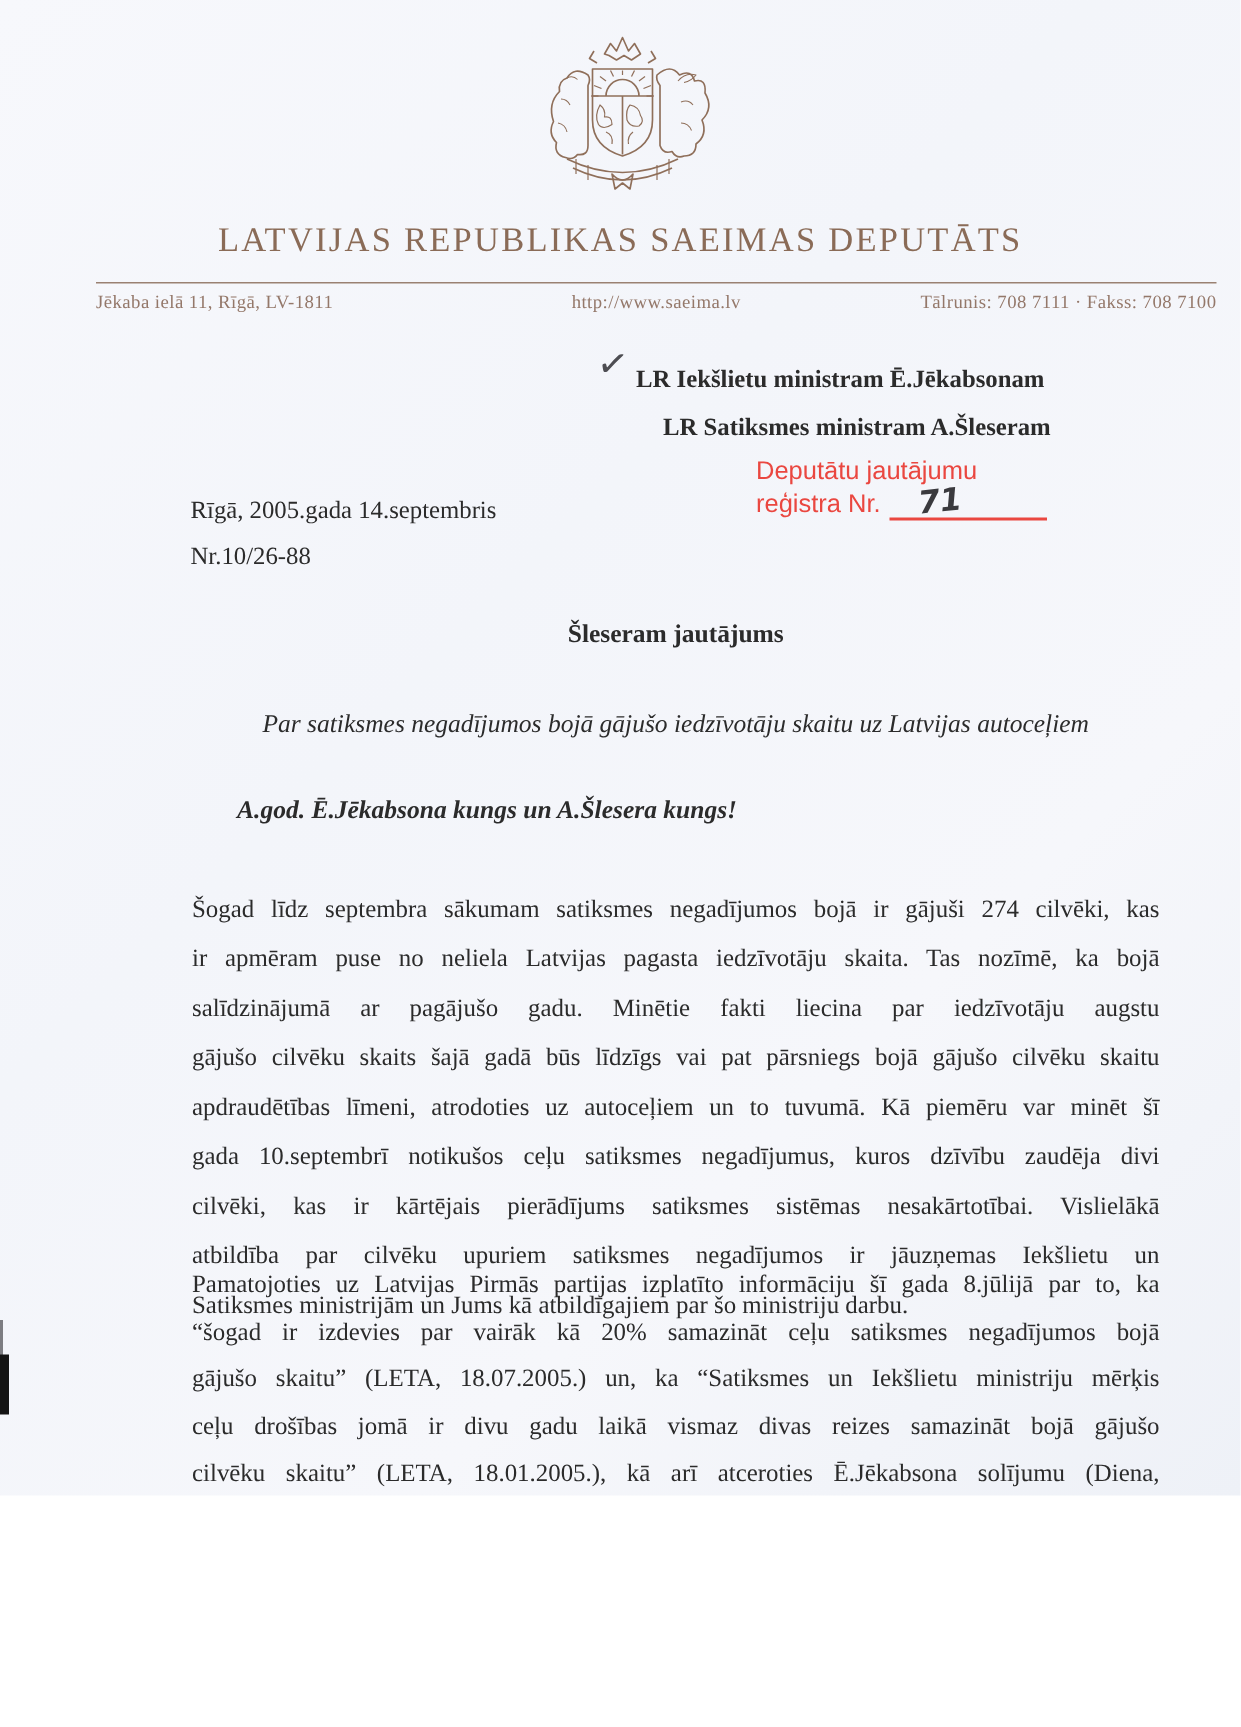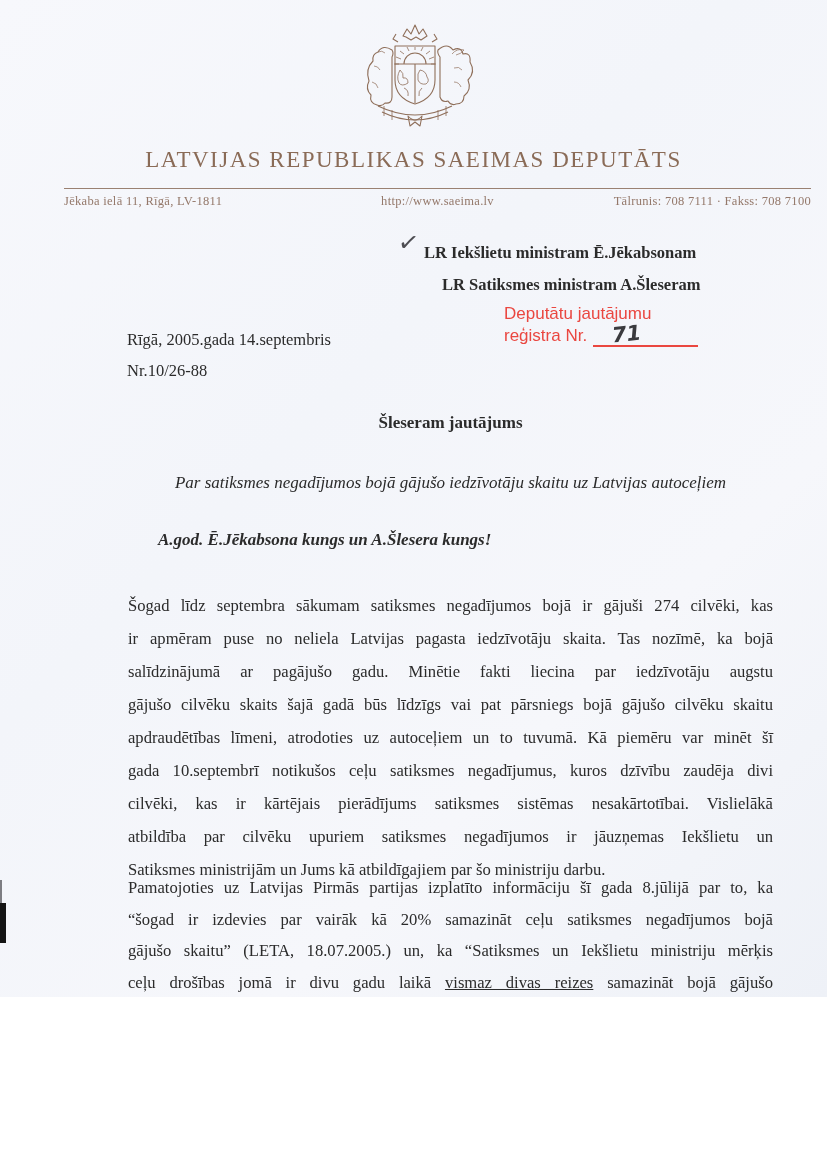--- a/index.html
+++ b/index.html
@@ -51,23 +51,23 @@
   .meta-nr{position:absolute;left:127px;top:361px;font-size:16.5px;}
   
   .doc-heading{position:absolute;left:128px;top:413px;width:645px;text-align:center;font-weight:bold;font-size:17px;}
   .doc-subject{position:absolute;left:128px;top:473px;width:645px;text-align:center;font-style:italic;font-size:17px;}
   .salutation{position:absolute;left:128px;top:530px;font-weight:bold;font-style:italic;font-size:17px;margin-left:30px;}
   
   .para{position:absolute;left:128px;width:645px;font-size:16.6px;}
   .para .ln{line-height:33px;text-align:justify;text-align-last:justify;white-space:normal;}
   .para .ln.last{text-align-last:left;}
   .p1{top:589px;}
-  .p2{top:872px;}
+  .p2{top:840px;}
   .p2 .ln{line-height:31.5px;}
-  .u-phrase{text-decoration:underline;}
+  .u-phrase{}
   
   .hand{font-family:"DejaVu Sans",sans-serif;font-style:italic;color:#4a5cc5;}
   .time-note{position:absolute;left:737px;top:1020px;transform:rotate(-9deg);font-size:22px;}
   .time-note sup{font-size:14px;border-bottom:2px solid #4a5cc5;margin-left:4px;}
   .kanceleja{
     position:absolute;left:630px;top:1040px;width:172px;height:115px;
     border:3px solid #4b44bc;box-sizing:border-box;background:rgba(255,255,255,.0);
     font-family:"Liberation Sans",sans-serif;text-align:center;
   }
   .kanceleja .kc-title{margin-top:5px;color:#4b44bc;font-weight:bold;font-size:15.5px;letter-spacing:.5px;transform:scaleX(.92);}

